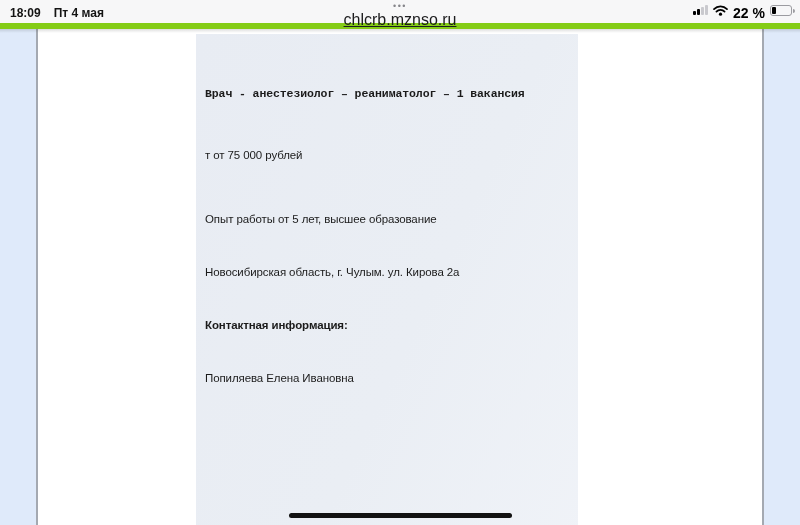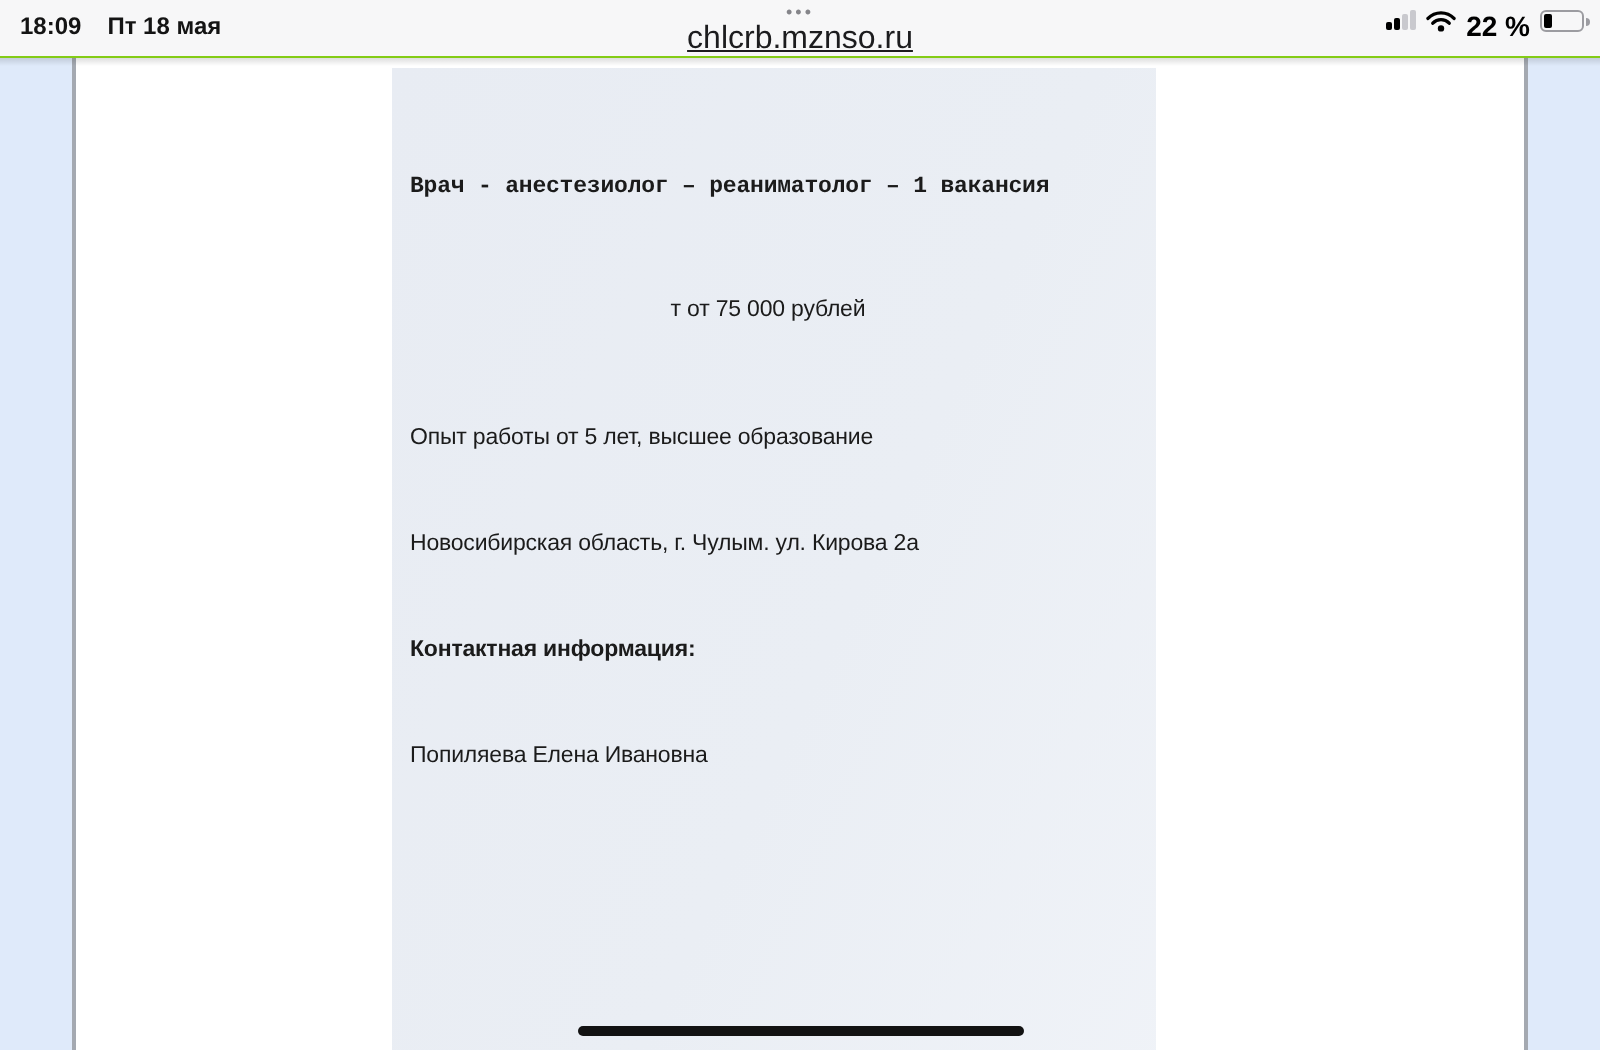--- a/index.html
+++ b/index.html
@@ -8,21 +8,21 @@
 
   .screen{
     position:relative; width:800px; height:525px;
     background:#fff; overflow:hidden;
     font-family:"Liberation Sans", sans-serif;
   }
 
   
   .statusbar{
     position:absolute; top:0; left:0; right:0; height:29px;
-    background:#f7f7f8; border-bottom:1px solid #84cc16; z-index:6;
+    background:#f7f7f8; border-bottom:6px solid #84cc16; z-index:6;
   }
   .sb-left{
     position:absolute; left:10px; top:6px;
     font-size:12px; font-weight:600; color:#141414; display:flex; gap:13px;
   }
   .sb-center{
     position:absolute; left:50%; transform:translateX(-50%); top:2px;
     text-align:center; line-height:1;
   }
   .dots{
@@ -64,38 +64,38 @@
   .doc{
     position:absolute; left:196px; top:5px; width:382px; height:560px;
     background:linear-gradient(115deg,#e8ecf3 0%, #eaeef4 55%, #f0f3f8 100%);
     padding:22px 15px 0 9px;
     color:#1b1b1b; font-size:11.5px; line-height:15px; letter-spacing:-0.1px;
     white-space:pre-wrap; overflow:hidden;
   }
   .doc p{ margin:0 0 8px; }
   .h{ font-weight:700; }
   .title{ margin-bottom:17px !important;font-family:Liberation Mono, monospace; }
-  .salary{ margin-left:-9px; margin-bottom:19px !important;text-align:center; }
+  .salary{ margin-left:-9px; margin-bottom:19px !important; }
   .phone{ margin-bottom:11px !important; }
 
   
   .home{
     position:absolute; left:289px; top:513px; width:223px; height:5px;
     background:#121212; border-radius:3px; z-index:10; cursor:grab;
   }
 </style>
 </head>
 <body>
 
 <div class="screen">
 
   <header class="statusbar">
     <div class="sb-left">
       <span>18:09</span>
-      <span>Пт 18 мая</span>
+      <span>Пт 4 мая</span>
     </div>
     <div class="sb-center">
       <span class="dots">•••</span>
       <span class="url">chlcrb.mznso.ru</span>
     </div>
     <div class="sb-right">
       <span class="cellular">
           <i></i>
           <i></i>
           <i></i>

